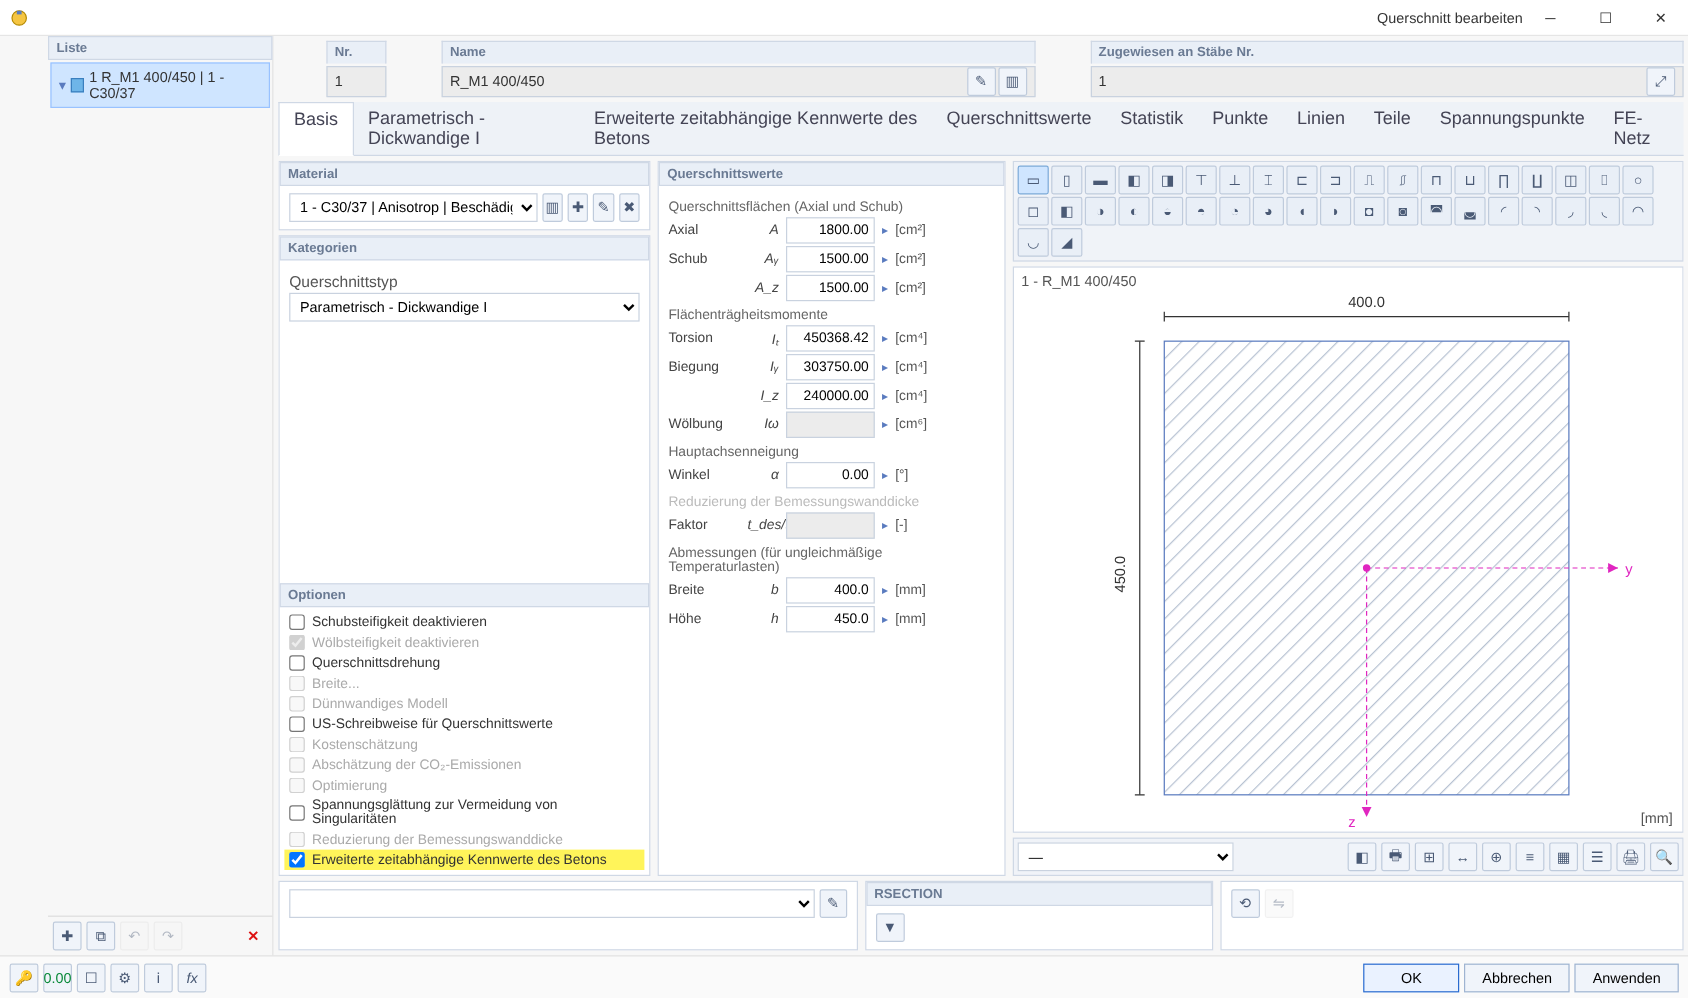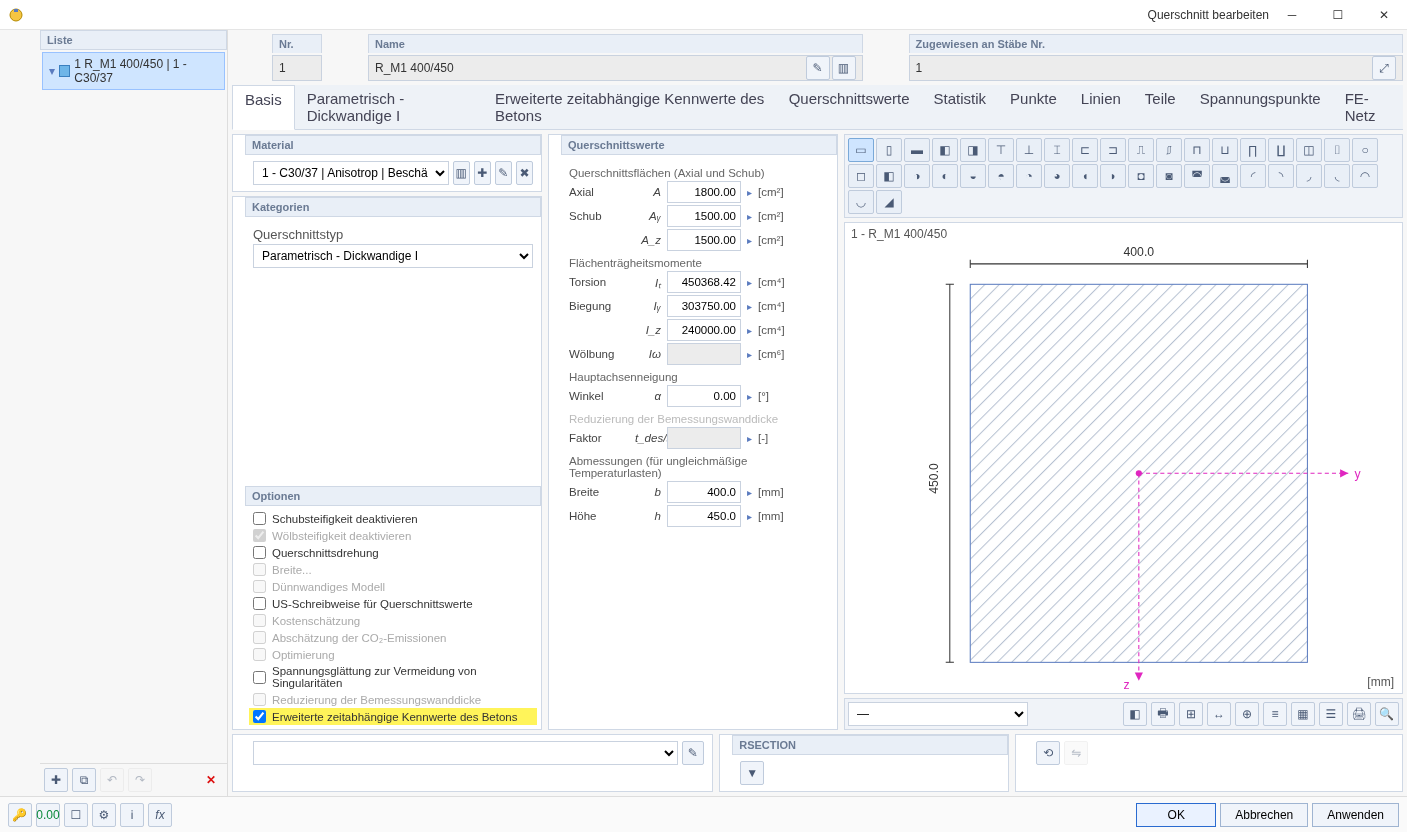--- a/index.html
+++ b/index.html
@@ -24,21 +24,21 @@
 .txtinput{height:26px;border:1px solid #c9d2df;background:#ececec;padding:2px 6px;display:flex;align-items:center;}
 .editbtns{display:flex;gap:2px;margin-left:auto;}
 .tabs{display:flex;border-bottom:1px solid #cfd8e5;background:#eef2f7;font-size:15px;}
 .tab{padding:5px 12px;color:#445;cursor:pointer;}
 .tab.active{background:#fff;border:1px solid #cfd8e5;border-bottom:1px solid #fff;margin-bottom:-1px;font-weight:normal;}
 .contentrow{display:flex;gap:6px;flex:1;overflow:hidden;}
 .col{display:flex;flex-direction:column;gap:4px;}
 .col1{width:310px;}
 .col2{width:290px;}
 .col3{flex:1;}
-.box{background:#fff;border:1px solid #cfd8e5;display:flex;flex-direction:column;padding-left:12px;}
+.box{background:#fff;border:1px solid #cfd8e5;display:flex;flex-direction:column;}
 .box .body{padding:6px 8px;}
 select,input[type=text]{width:100%;height:24px;border:1px solid #c9d2df;background:#fff;font:inherit;padding:2px 4px;}
 .sectionlabel{color:#555;font-size:13px;margin:4px 0 2px;}
 .checklist{display:flex;flex-direction:column;gap:4px;font-size:11.5px;}
 .checkrow{display:flex;align-items:center;gap:6px;}
 .checkrow.disabled{color:#aaa;}
 .checkrow input{margin:0;}
 .checkrow.hl{background:#fff45a;padding:2px 4px;margin:-2px -4px;}
 .valrow{display:flex;align-items:center;gap:6px;margin:2px 0;font-size:11.5px;}
 .valrow .lbl{width:60px;color:#444;}

